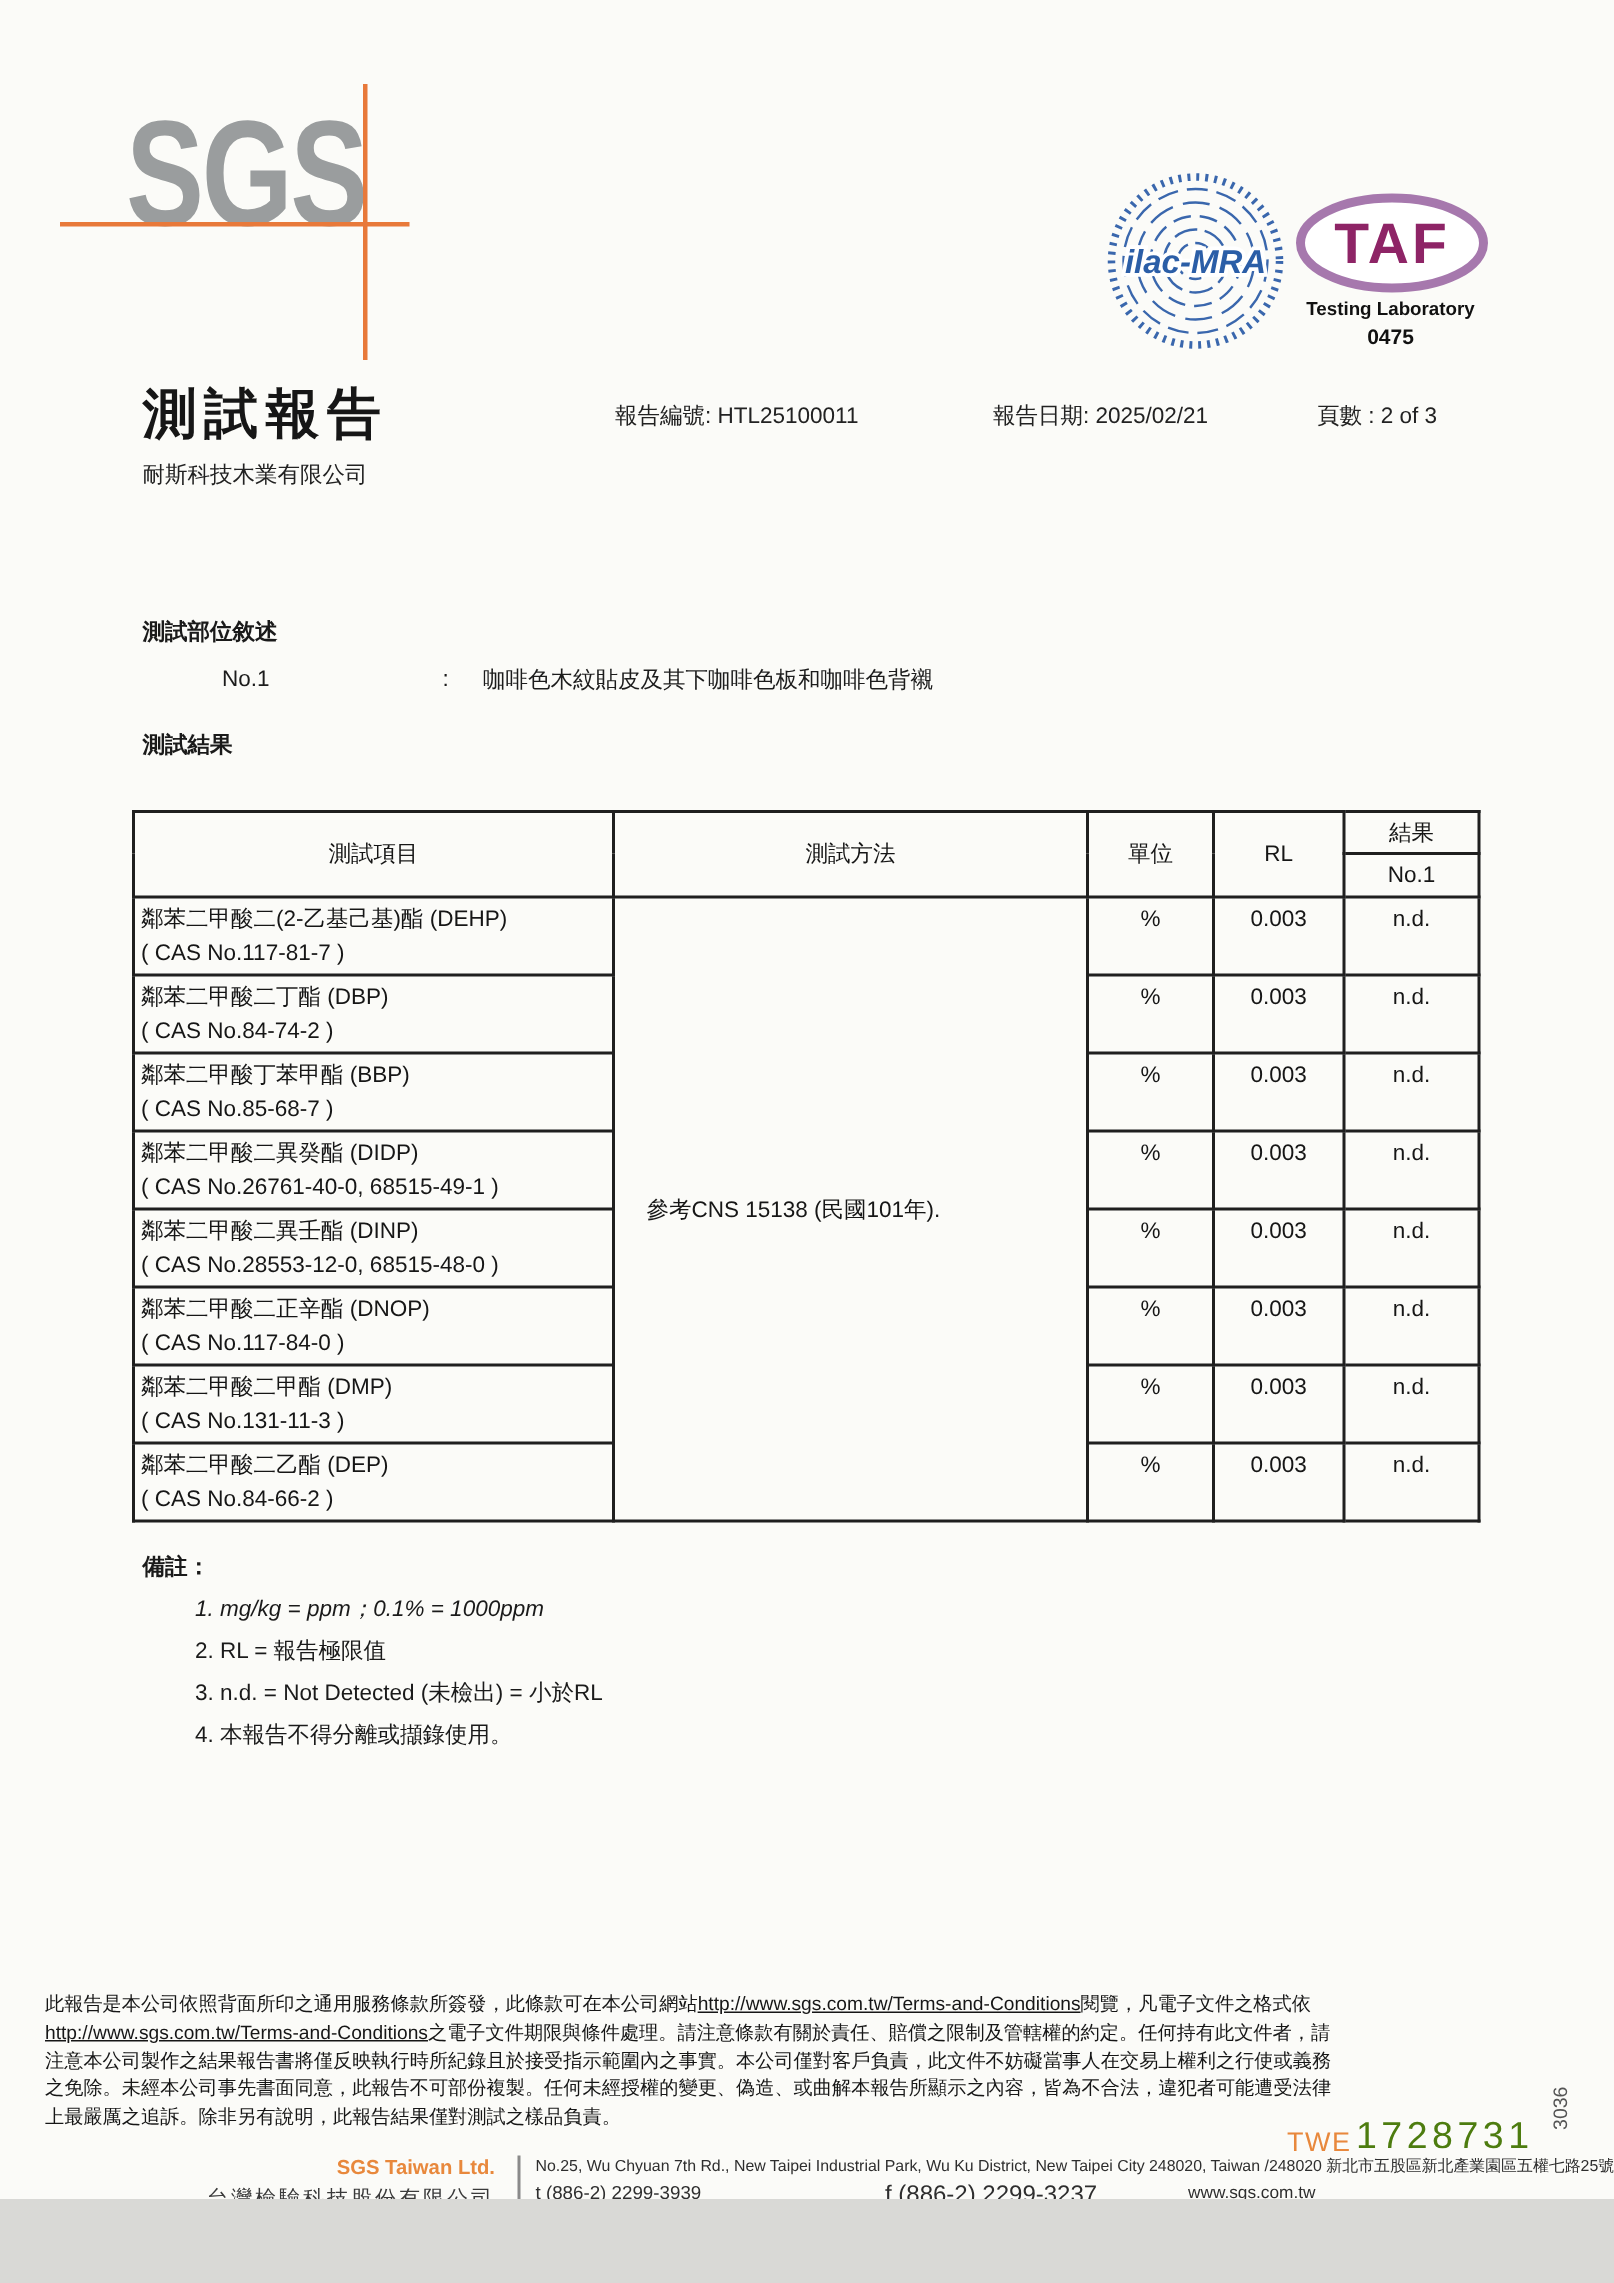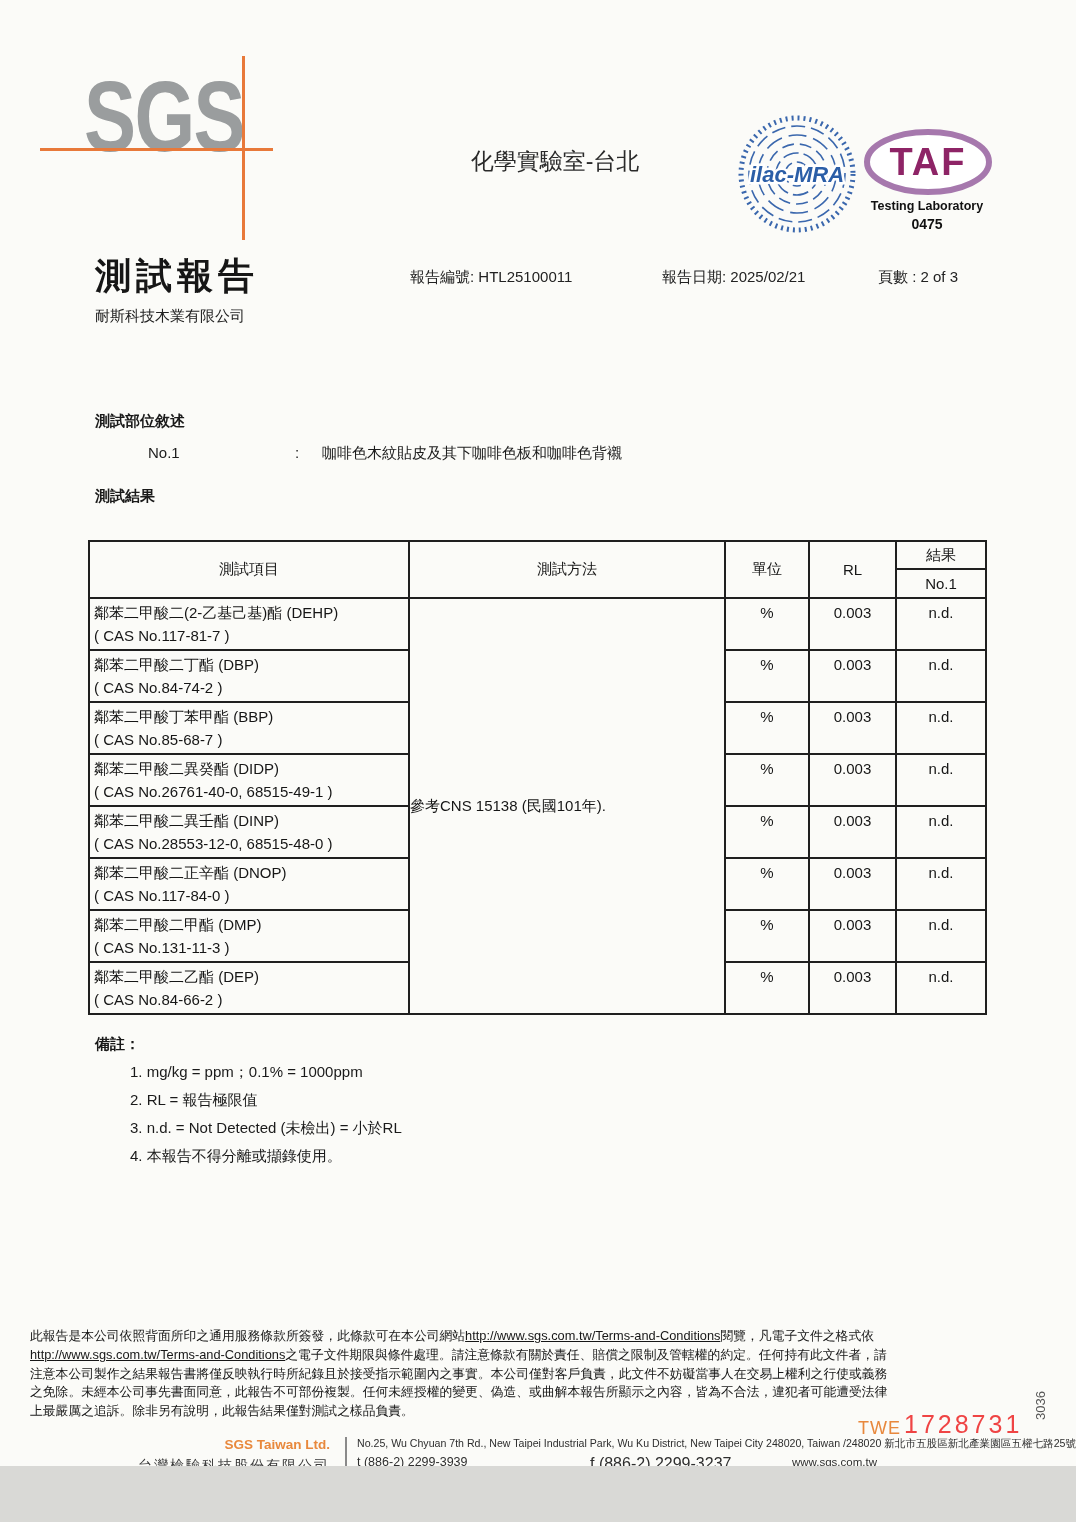--- a/index.html
+++ b/index.html
@@ -33,35 +33,35 @@
   .tp-desc{left:322px;top:444px;font-size:15px;}
   .res-head{left:95px;top:487px;text-align:right;}
 
   
   table.results{position:absolute;left:88px;top:540px;width:897px;border-collapse:collapse;
         table-layout:fixed;font-size:15px;color:#161616;}
   table.results td{border:2px solid #1f1f1f;overflow:hidden;}
   table.results thead td{text-align:center;vertical-align:middle;padding:0;}
   tr.hrow1{height:28px;} tr.hrow2{height:29px;} tr.brow{height:51px;}
   td.cell-item{vertical-align:top;padding:2px 4px;line-height:23px;}
-  td.cell-method{vertical-align:middle;padding-left:0;}
+  td.cell-method{vertical-align:middle;padding-left:21px;}
   td.cell-num{vertical-align:top;text-align:center;padding-top:5px;}
 
   
   .notes-head{left:95px;top:1035px;}
   .note-item{left:130px;font-size:15px;color:#1a1a1a;}
 
   
   .terms{left:30px;top:1327px;width:1018px;font-size:12.8px;line-height:18.8px;color:#161616;}
   .terms .u{text-decoration:underline;}
 
   
   .stamp{left:858px;top:1410px;display:flex;align-items:flex-start;}
   .stamp-pre{font-size:18px;color:#e8883c;margin-top:8px;letter-spacing:1px;}
-  .stamp-num{font-size:25px;color:#ef4444;letter-spacing:3px;margin-left:3px;}
+  .stamp-num{font-size:25px;color:#4d7c0f;letter-spacing:3px;margin-left:3px;}
   .side-code{left:1014px;top:1398px;width:52px;text-align:center;font-size:13px;color:#555;
         transform:rotate(-90deg);}
 
   
   .f-co-en{left:130px;top:1437px;width:200px;text-align:right;font-size:13.5px;font-weight:bold;color:#e8883c;}
   .f-co-zh{left:85px;top:1457px;width:245px;text-align:right;font-size:14px;letter-spacing:2px;color:#3a3a3a;}
   .f-vline{left:345px;top:1437px;width:2px;height:38px;background:#8a8a8a;}
   .f-addr{left:357px;top:1437px;width:700px;font-size:10.6px;color:#2e2e2e;white-space:nowrap;}
   .f-tel{left:357px;top:1455px;font-size:12.5px;color:#2e2e2e;}
   .f-fax{left:590px;top:1455px;font-size:16px;color:#2e2e2e;}
@@ -71,21 +71,20 @@
 </style>
 </head>
 <body>
 
 <div class="page">
 
   <div class="abs sgs-logo-text">SGS</div>
   <div class="abs cross-v"></div>
   <div class="abs cross-h"></div>
 
-  <div class="abs lab-zh">化學實驗室-台北</div>
 
   <div class="abs ilac">
     <svg width="120" height="124" viewBox="0 0 120 124">
       <circle cx="60" cy="62" r="56" fill="none" stroke="#3a67ad" stroke-width="5" stroke-dasharray="2 4"></circle>
       <circle cx="60" cy="62" r="48" fill="none" stroke="#3a67ad" stroke-width="1.6" stroke-dasharray="14 6"></circle>
       <circle cx="60" cy="62" r="39" fill="none" stroke="#3a67ad" stroke-width="1.6" stroke-dasharray="18 7"></circle>
       <circle cx="60" cy="62" r="30" fill="none" stroke="#3a67ad" stroke-width="1.6" stroke-dasharray="12 6"></circle>
       <circle cx="60" cy="62" r="21" fill="none" stroke="#3a67ad" stroke-width="1.6" stroke-dasharray="16 5"></circle>
       <circle cx="60" cy="62" r="12" fill="none" stroke="#3a67ad" stroke-width="1.6" stroke-dasharray="9 5"></circle>
       <text x="60" y="70" text-anchor="middle" font-family="Liberation Sans, sans-serif" font-size="22" font-weight="bold" font-style="italic" fill="#2b5ea7" stroke="#ffffff" stroke-width="5" paint-order="stroke">ilac-MRA</text>
@@ -214,21 +213,21 @@
           <div>( CAS No.84-66-2 )</div>
         </td>
         <td class="cell-num">%</td>
         <td class="cell-num">0.003</td>
         <td class="cell-num">n.d.</td>
       </tr>
     </tbody>
   </table>
 
   <div class="abs sec-head notes-head">備註：</div>
-  <div class="abs note-item" style="top:1063px;">1. mg/kg = ppm；0.1% = 1000ppm</div>
+  <div class="abs note-item" style="top:1063px;font-style:italic;">1. mg/kg = ppm；0.1% = 1000ppm</div>
   <div class="abs note-item" style="top:1091px;">2. RL = 報告極限值</div>
   <div class="abs note-item" style="top:1119px;">3. n.d. = Not Detected (未檢出) = 小於RL</div>
   <div class="abs note-item" style="top:1147px;">4. 本報告不得分離或擷錄使用。</div>
 
   <div class="abs terms">
     <div>
       <span>此報告是本公司依照背面所印之通用服務條款所簽發，此條款可在本公司網站</span><span class="u">http://www.sgs.com.tw/Terms-and-Conditions</span><span>閱覽，凡電子文件之格式依</span>
     </div>
     <div>
       <span class="u">http://www.sgs.com.tw/Terms-and-Conditions</span><span>之電子文件期限與條件處理。請注意條款有關於責任、賠償之限制及管轄權的約定。任何持有此文件者，請</span>

